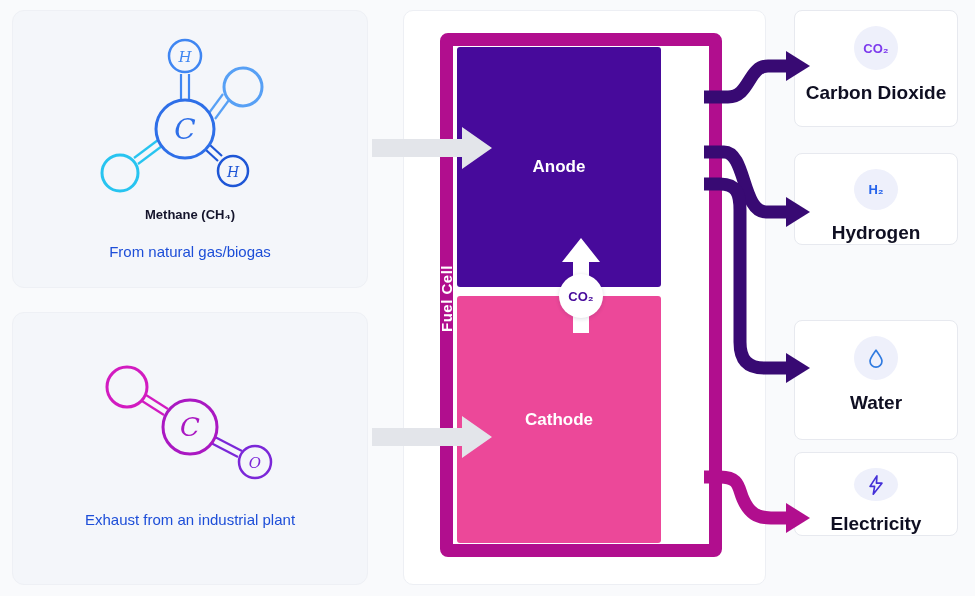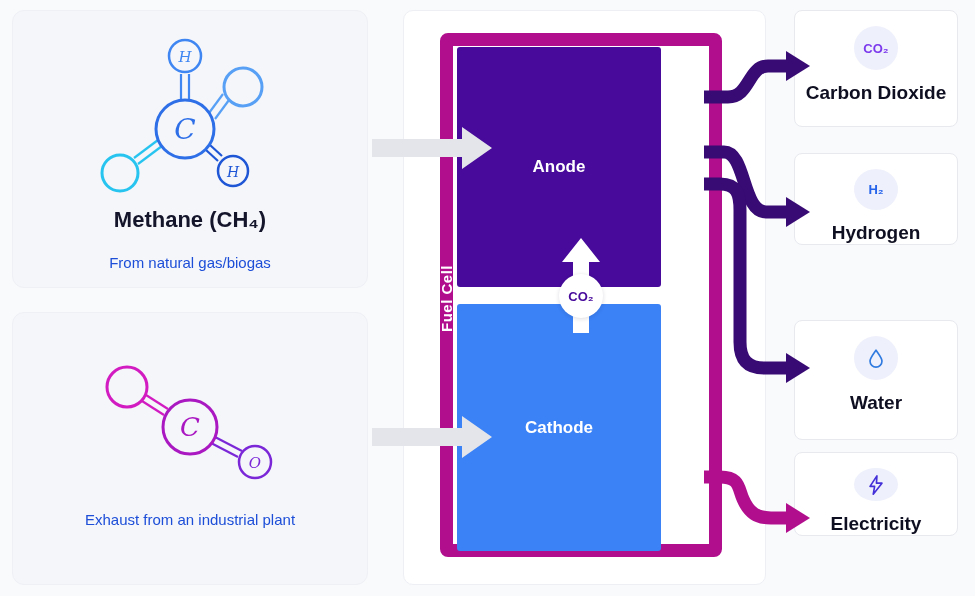--- a/index.html
+++ b/index.html
@@ -5,35 +5,35 @@
   * { margin:0; padding:0; box-sizing:border-box; }
   html,body { background:#f9fafc; }
   body { font-family:"Liberation Sans","DejaVu Sans",sans-serif; }
   .page { position:relative; width:975px; height:596px; background:#f9fafc; overflow:hidden; }
 
   
   .input-card { position:absolute; left:12px; width:356px; background:#f4f6fa; border:1px solid #eef0f5;
                 border-radius:12px; display:flex; flex-direction:column; align-items:center; text-align:center; }
   #input-card-methane { top:10px; height:278px; padding-top:20px; }
   #input-card-co2     { top:312px; height:273px; padding-top:42px; }
-  .card-title { font-size:22px; font-weight:bold; color:#14142b; margin-top:8px; }
+  .card-title { font-size:13px; font-weight:bold; color:#14142b; margin-top:8px; }
   .card-sub   { font-size:15px; color:#1d4ed8; margin-top:21px; }
 
   
   .center-panel { position:absolute; left:403px; top:10px; width:363px; height:575px; background:#ffffff;
                   border:1px solid #edeff4; border-radius:10px; }
   .fc-frame { position:absolute; left:440px; top:33px; width:282px; height:524px; background:#ffffff;
               border:13px solid #b10e8e; border-radius:8px; }
   .fc-label { position:absolute; left:436px; top:246px; width:21px; height:104px; color:#ffffff;
               font-weight:bold; font-size:15px; letter-spacing:.5px; writing-mode:vertical-rl;
               transform:rotate(180deg); display:flex; align-items:center; justify-content:center; z-index:2; }
   .electrode { position:absolute; left:457px; width:204px; border-radius:3px; display:flex; align-items:center;
                justify-content:center; color:#ffffff; font-weight:bold; font-size:17px; z-index:1; }
   .anode   { top:47px;  height:240px; background:#470a9b; }
-  .cathode { top:304px; height:247px; background:#3b82f6; }
+  .cathode { top:296px; height:247px; background:#ec4899; }
   .co2-bubble { position:absolute; left:559px; top:274px; width:44px; height:44px; background:#ffffff;
                 border-radius:50%; display:flex; align-items:center; justify-content:center; font-size:13px;
                 font-weight:bold; color:#470a9b; z-index:6; box-shadow:0 1px 4px rgba(20,20,60,.15); }
 
   
   .arrows { position:absolute; left:0; top:0; width:975px; height:596px; z-index:5; pointer-events:none; }
 
   
   .output-card { position:absolute; left:794px; width:164px; background:#ffffff; border:1px solid #e7e9ef;
                  border-radius:8px; display:flex; flex-direction:column; align-items:center; }

